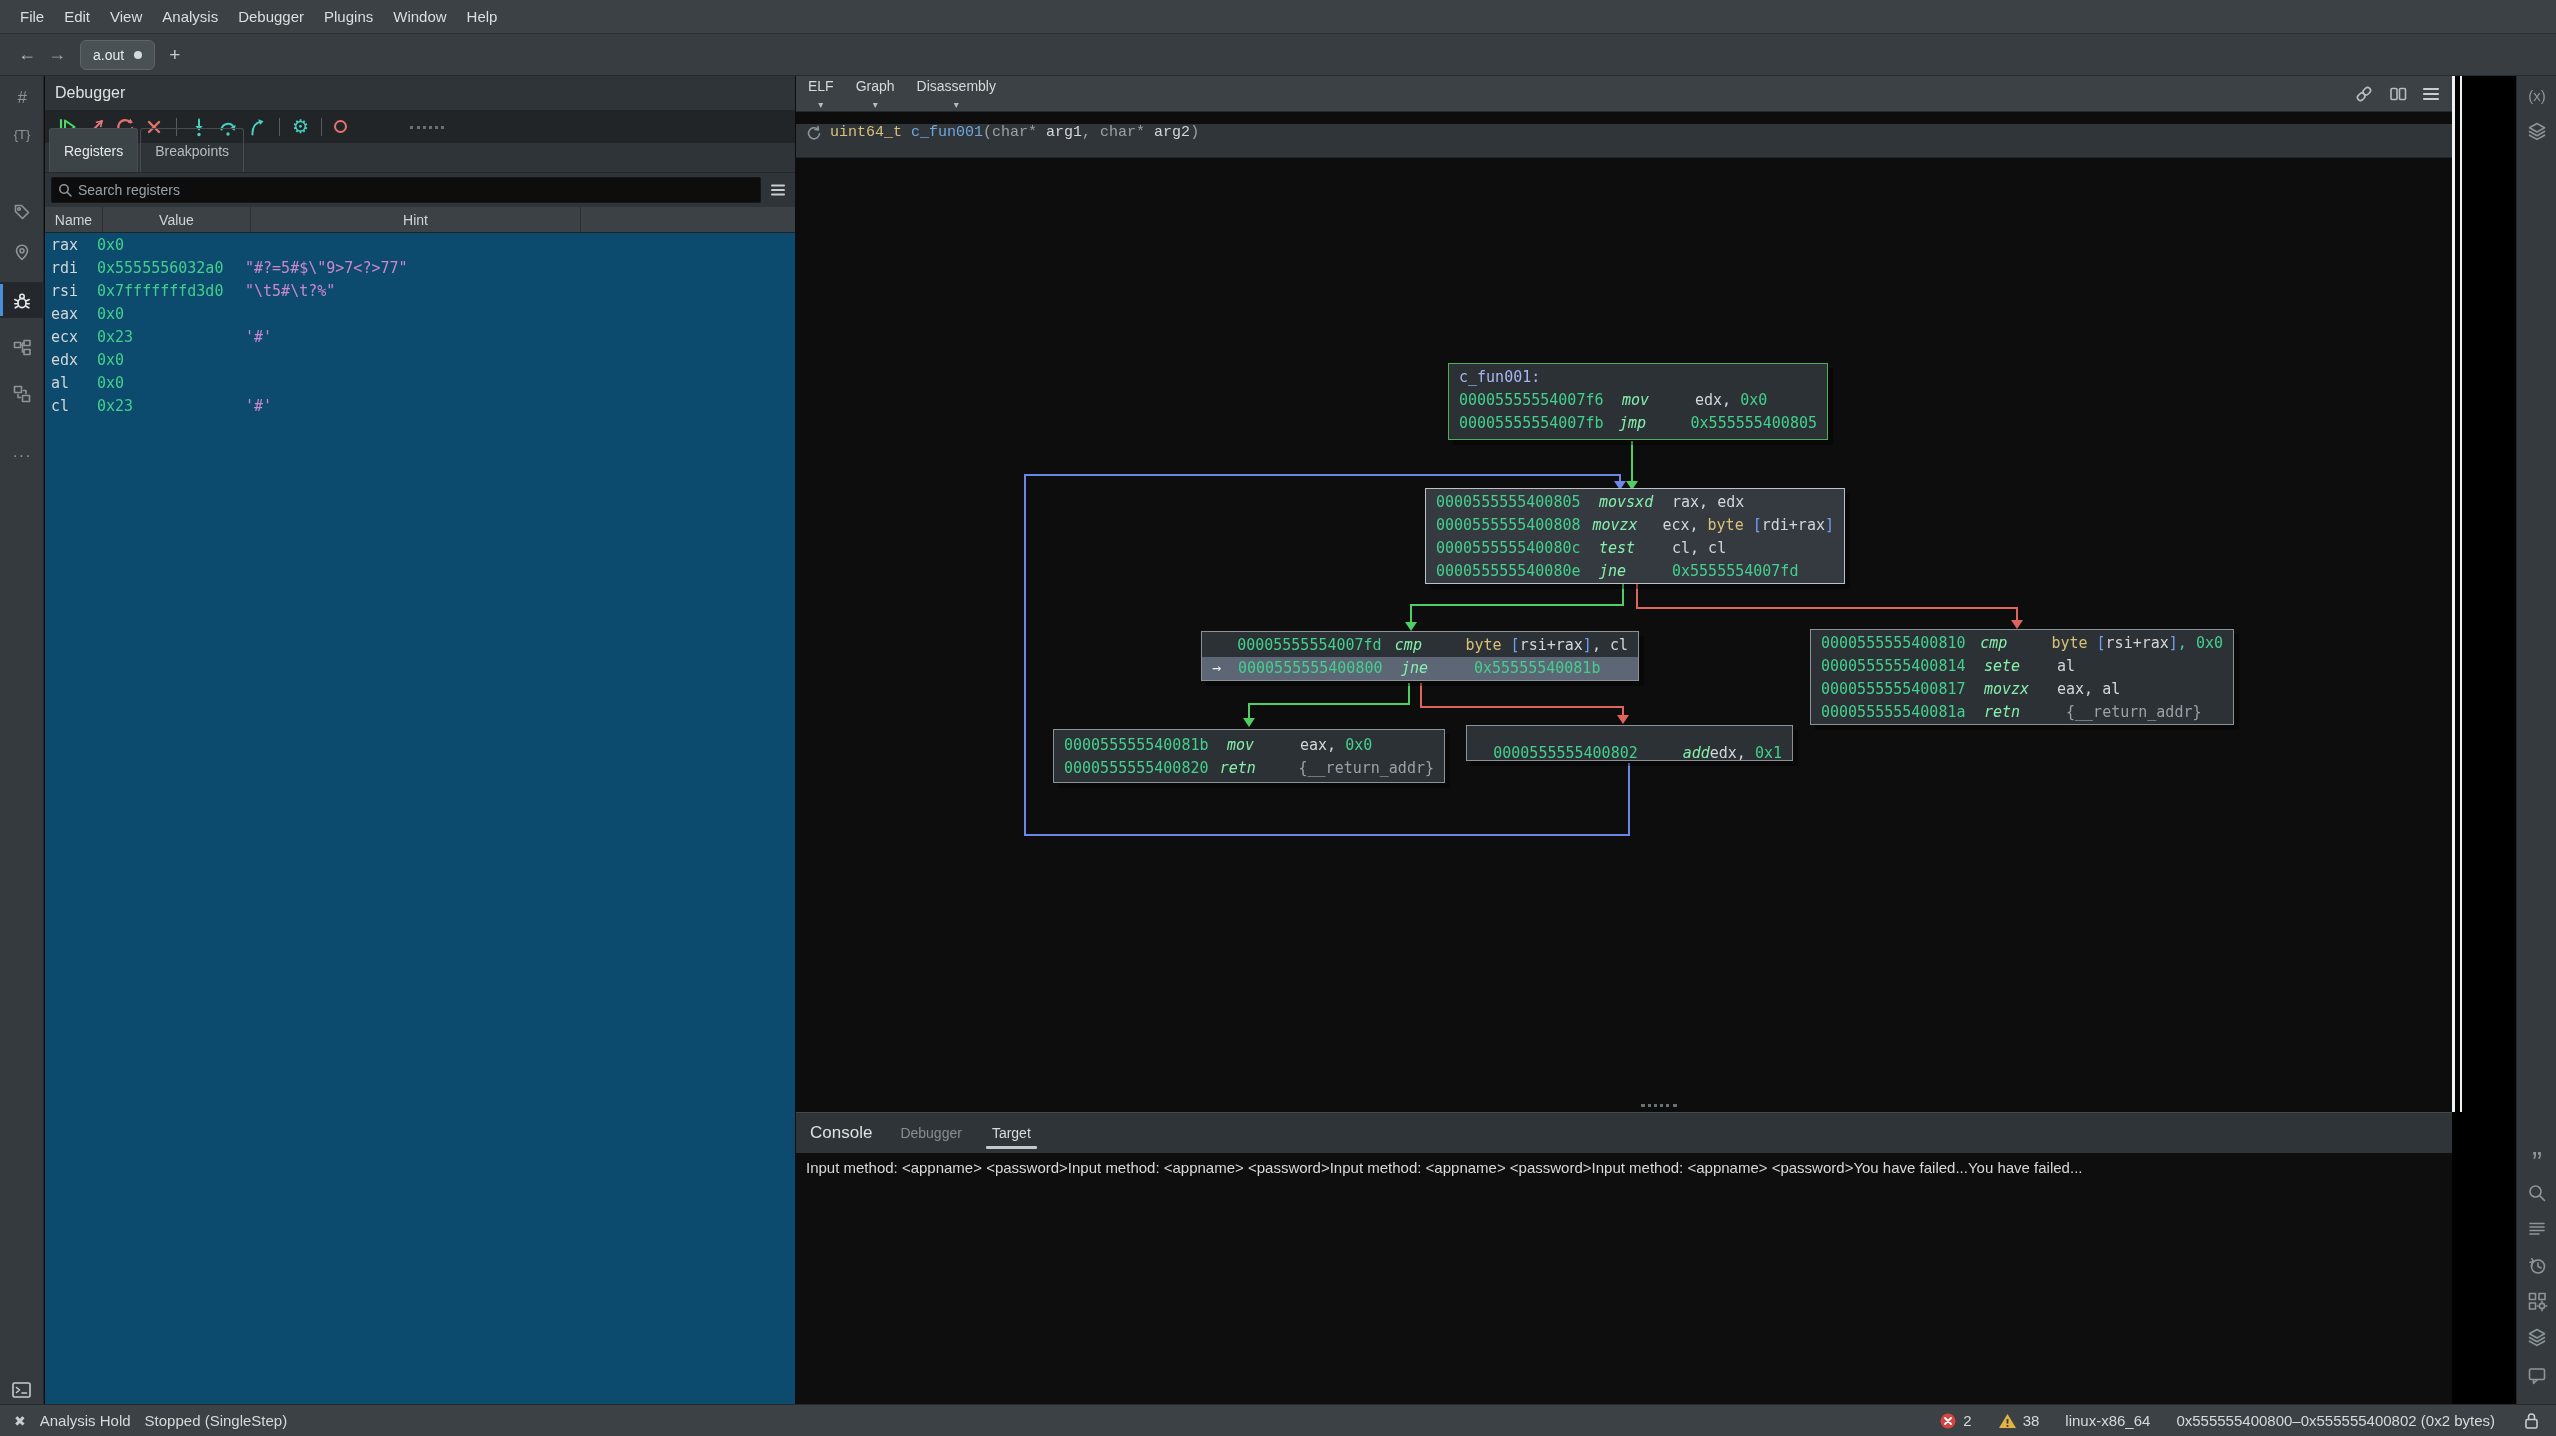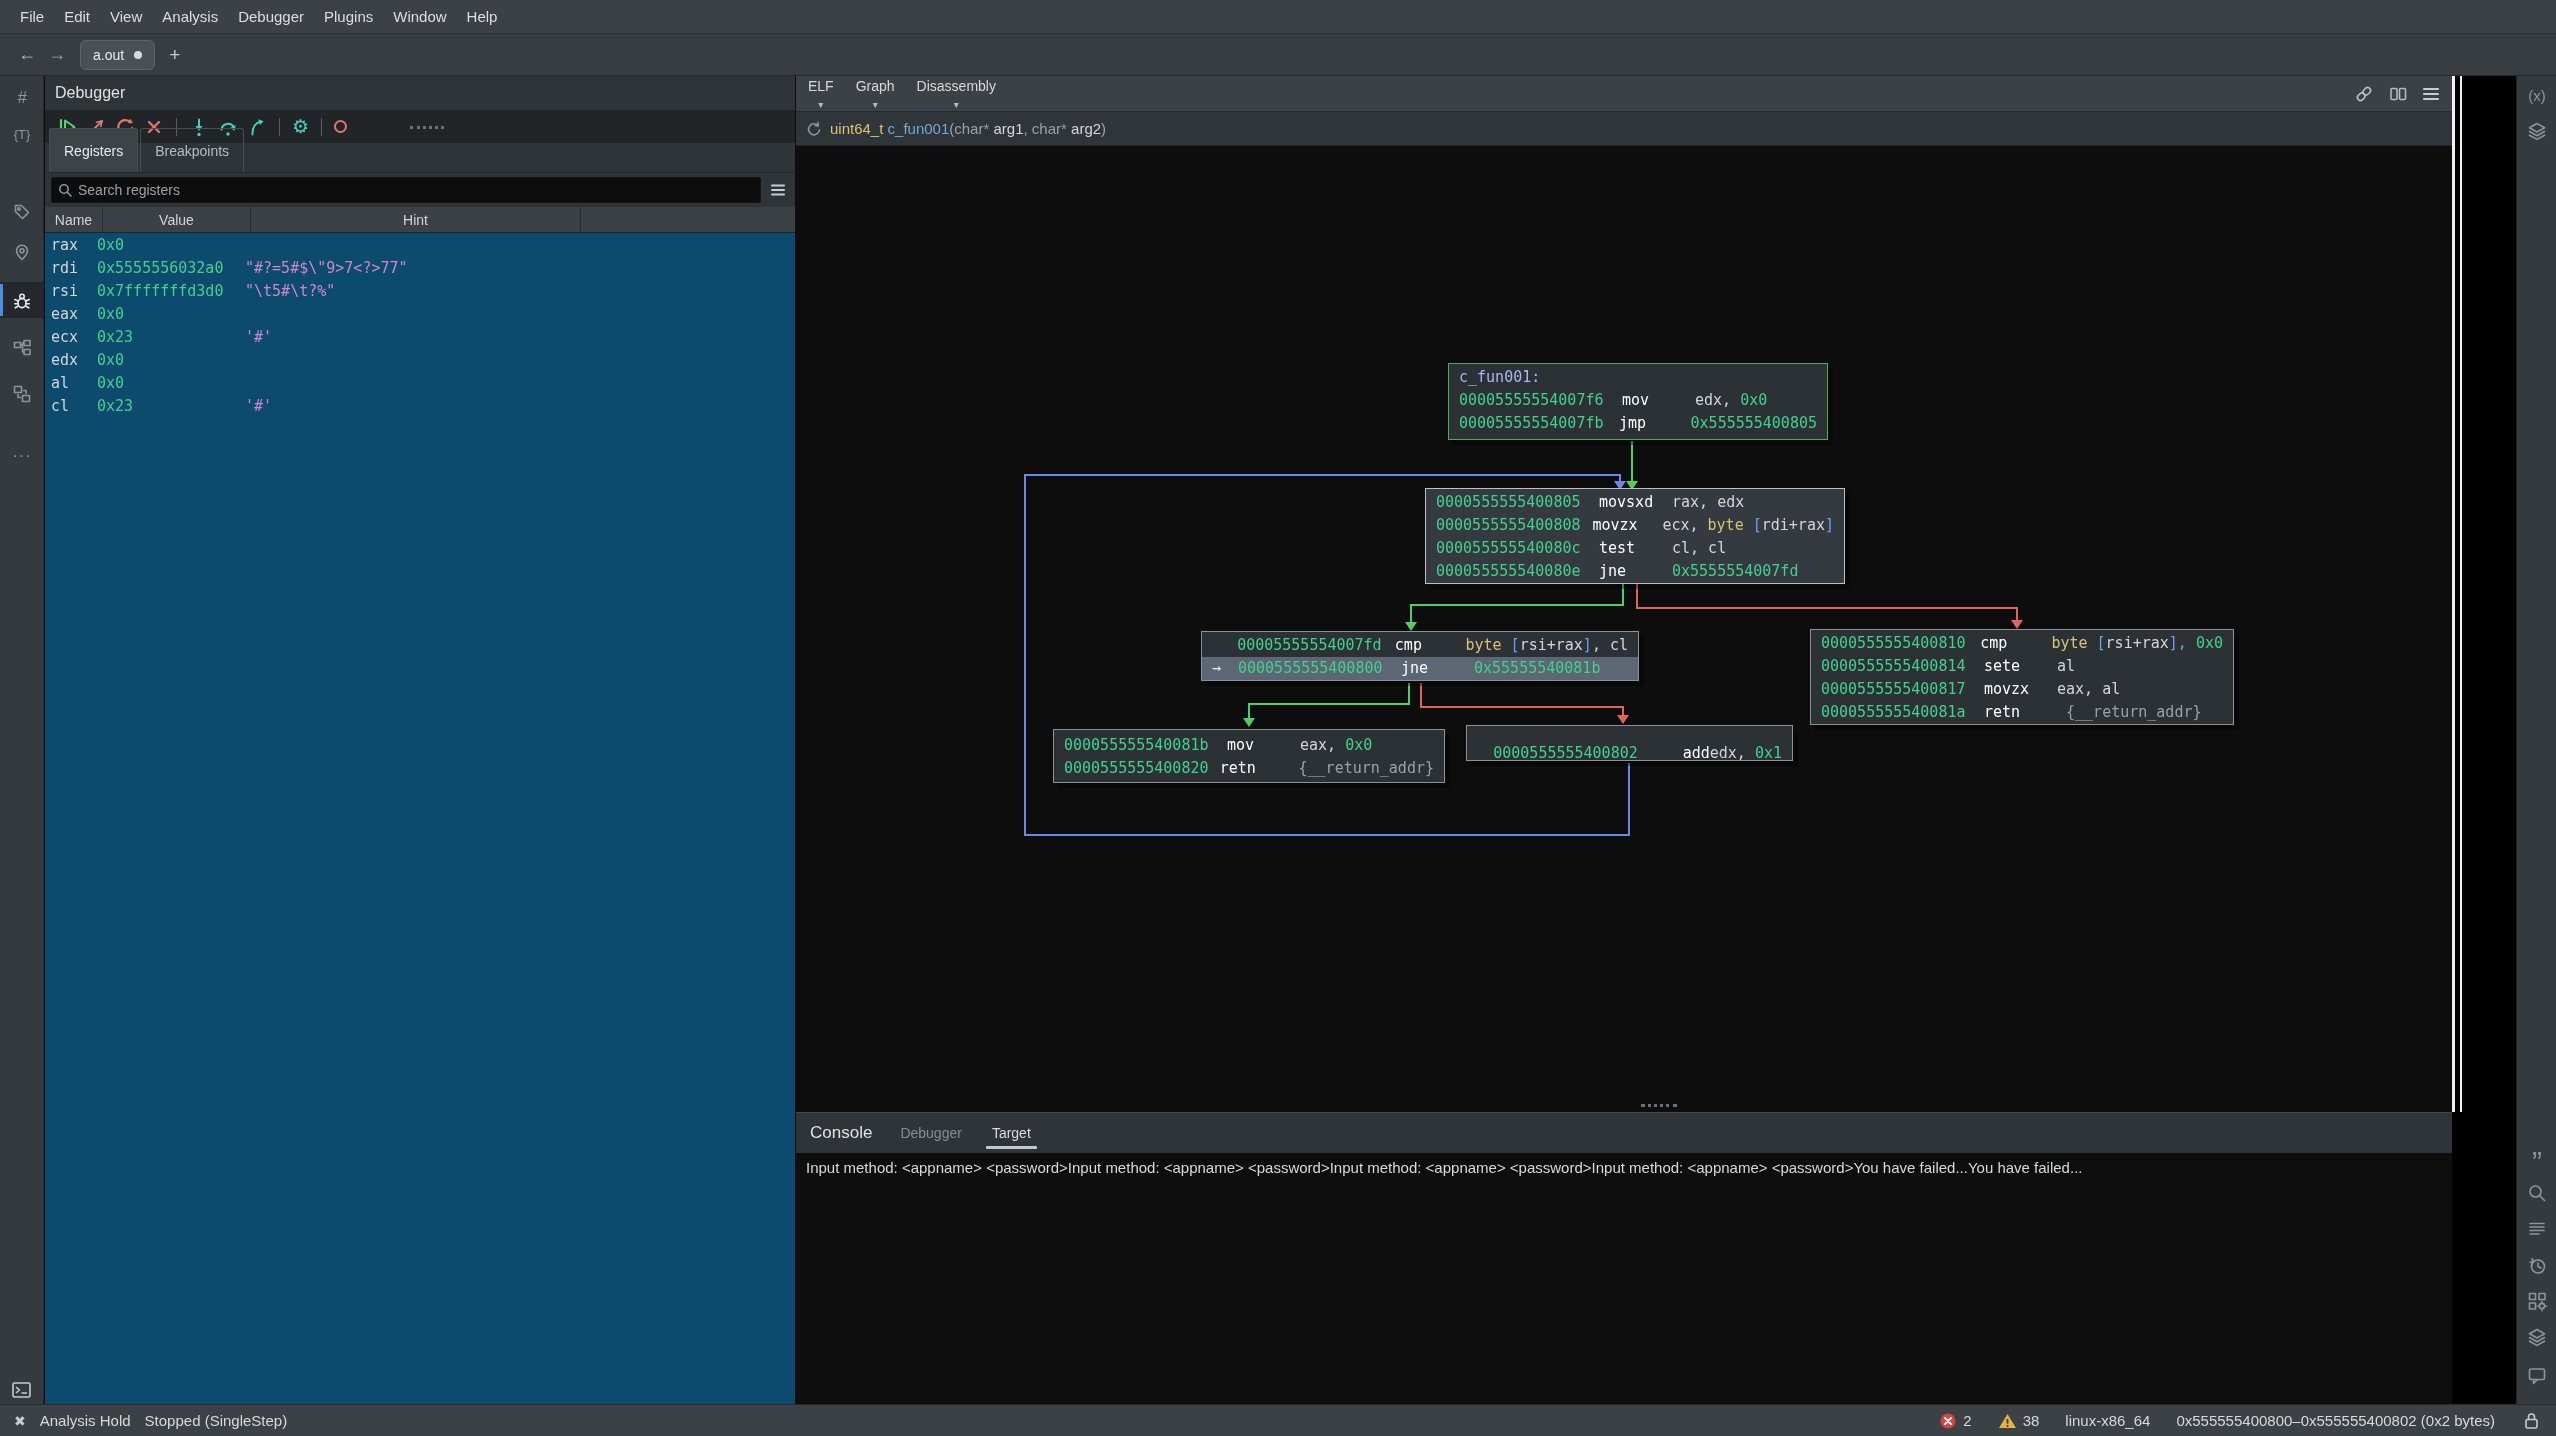--- a/index.html
+++ b/index.html
@@ -76,35 +76,35 @@
 
   
   .graph-panel { left:796px; top:76px; width:1656px; height:1036px; background:#0d0d0d; }
   .graph-header { height:36px; background:#3b4144; border-bottom:1px solid #26292b;
                   display:flex; align-items:center; padding:0 12px; gap:22px;
                   color:#d7d9da; font-size:14px; }
   .dropdown { display:flex; align-items:center; gap:5px;flex-direction:column; }
   .caret { font-size:10px; color:#b7bcbf; }
   .gh-right { margin-left:auto; display:flex; align-items:center; gap:14px; }
   .sig-row { height:34px; background:#30353a; border-bottom:1px solid #212426;
-             display:flex; align-items:center; padding-left:8px; gap:8px;
-             font-family:Liberation Sans, sans-serif; font-size:15px; }
+             display:flex; padding-left:8px; gap:8px;
+             font-family:Liberation Mono, monospace; font-size:15px;margin-top:12px; }
   .s-ret { color:#d9c178; } .s-name { color:#6fa8dc; } .s-type { color:#9aa1a7; }
   .s-arg { color:#d4d6d7; }
   .canvas { position:absolute; left:0; top:71px; width:1656px; height:965px; overflow:hidden; }
   .edges { position:absolute; left:0; top:0; }
 
   
   .gblock { position:absolute; background:#2c3136; border:1px solid #8b9298;
             box-shadow:5px 5px 0 rgba(0,0,0,0.35); padding:2px 0;
             font-family:"DejaVu Sans Mono", monospace; font-size:15px; }
   .brow { height:23px; line-height:23px; white-space:pre; padding:0 10px; display:flex; }
   .brow span { white-space:pre; }
   .t-addr { display:inline-block; width:163px; color:#43d08d; }
-  .t-mn   { display:inline-block; width:73px;  color:#ffffff; }
+  .t-mn   { display:inline-block; width:73px;  color:#86efac;font-style:italic; }
   .t-num  { color:#43d08d; } .t-reg { color:#d4d6d7; } .t-kw { color:#d9c178; }
   .t-br   { color:#6f9ff5; } .t-gray { color:#9aa1a7; } .t-lbl { color:#a9b6f2; }
   .gutter { display:inline-block; width:26px; color:#e8eaeb; }
   .brow.hl { background:#5d6675; }
   .b-entry { border-color:#4fae55; }
   .b-loop  { background:#343a40; border-color:#bcc2c8; }
   .dots-canvas { position:absolute; left:845px; top:957px; width:36px;
                  border-top:3px dotted #6a7174; }
 
   

